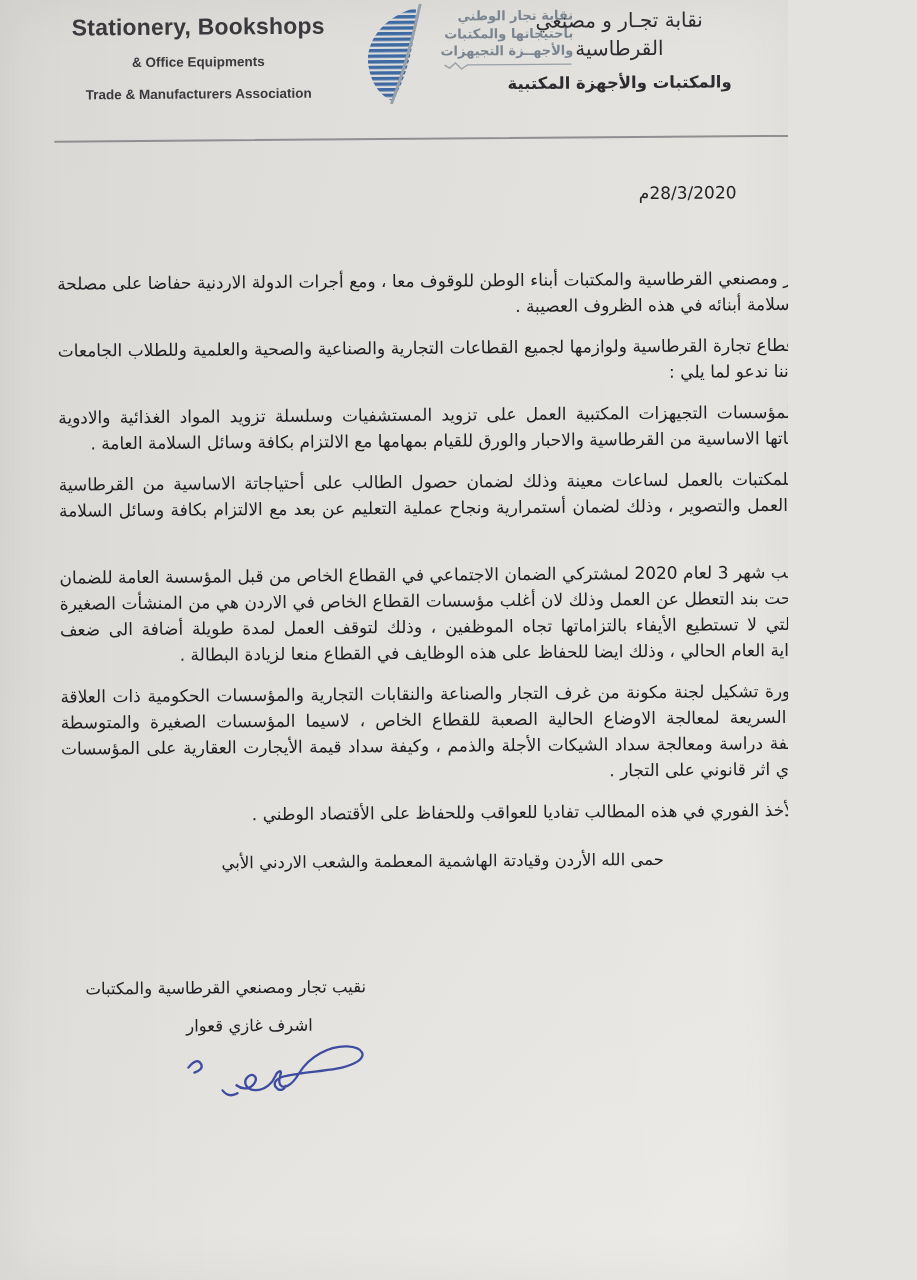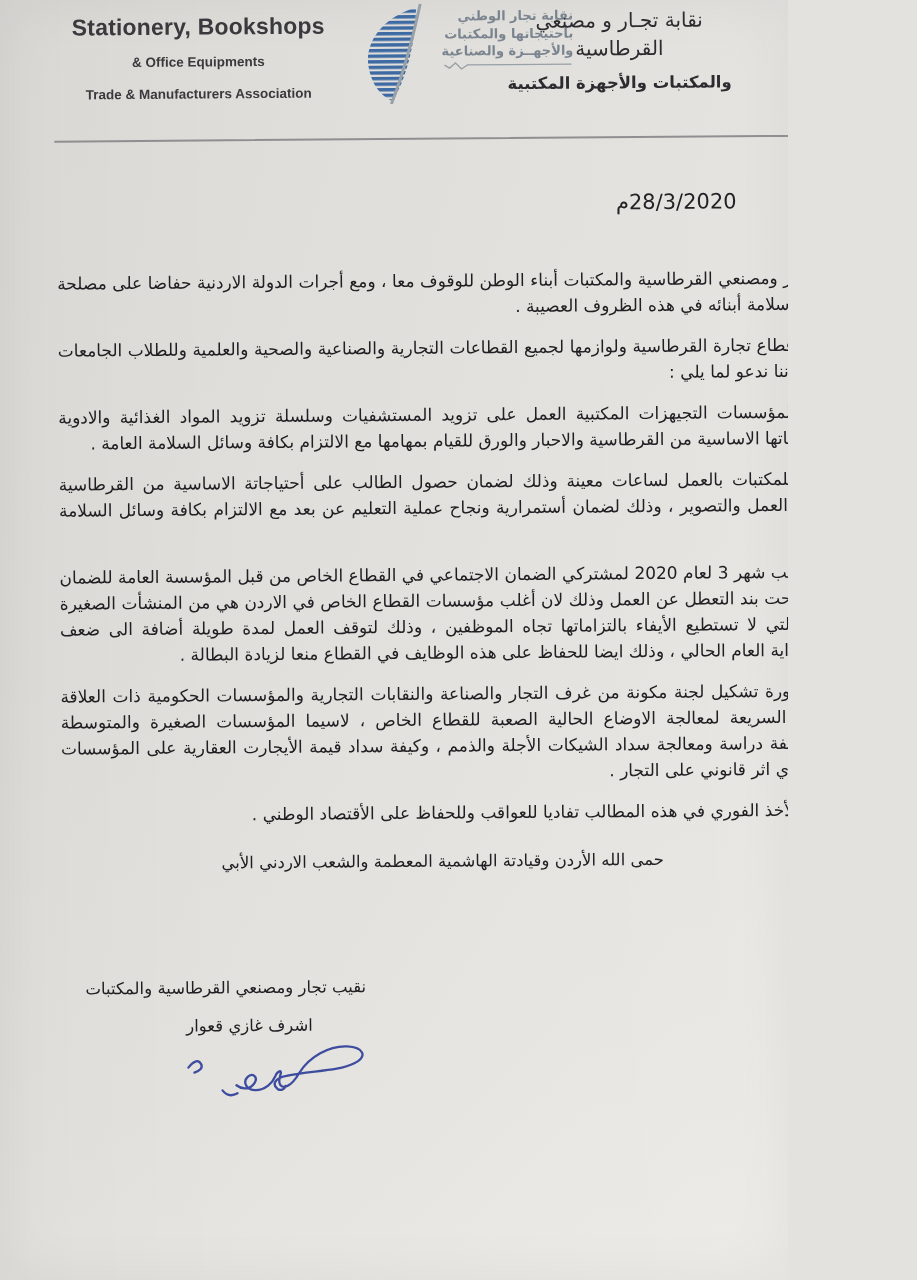--- a/index.html
+++ b/index.html
@@ -38,21 +38,21 @@
   }
   .logo-underline{display:block;margin-top:1px;}
   .lh-ar{
     position:absolute;right:14px;top:8px;width:302px;text-align:center;
     direction:rtl;color:#2c2c30;
   }
   .lh-ar .ar1{font-size:20px;line-height:28px;}
   .lh-ar .ar3{font-size:16.5px;font-weight:bold;margin-top:11px;}
   .rule{position:absolute;left:57px;top:138px;width:738px;height:2px;background:#8f8f92;border-radius:1px;}
   
-  .date{position:absolute;right:49px;top:192px;font-size:21px;direction:rtl;color:#232327;}
+  .date{position:absolute;right:49px;top:185px;font-size:17px;direction:rtl;color:#232327;}
   
   .body-text{
     position:absolute;left:59px;top:268px;width:831px;
     direction:rtl;text-align:justify;
     font-size:17px;line-height:26px;color:#202024;
   }
   .body-text p{margin:0 0 15px 0;}
   .closing-request{text-indent:55px;}
   .blessing{
     position:absolute;left:60px;top:852px;width:760px;text-align:center;
@@ -84,21 +84,21 @@
           <clipPath id="leafclip">
             <path d="M60,4 C28,12 8,38 12,62 C15,82 26,93 36,97 C50,74 59,40 60,4 Z"></path>
           </clipPath>
         </defs>
         <rect x="0" y="0" width="68" height="100" clip-path="url(#leafclip)" fill="url(#stripes)"></rect>
         <path d="M64,1 C58,28 48,66 35,99" stroke="#98a0a8" stroke-width="3" fill="none" stroke-linecap="round"></path>
       </svg>
       <div class="logo-textcol">
         <div class="logo-text">نقابة تجار الوطني</div>
         <div class="logo-text">بأحتيجاتها والمكتبات</div>
-        <div class="logo-text">والأجهــزة والصناعية</div>
+        <div class="logo-text">والأجهــزة التجيهزات</div>
         <svg class="logo-underline" width="140" height="10" viewBox="0 0 140 10" xmlns="http://www.w3.org/2000/svg">
           <path d="M138,3.5 L34,3.5 l-6,4 l-6,-6 l-6,5 l-5,-3" stroke="#98a0a8" stroke-width="1.4" fill="none"></path>
         </svg>
       </div>
     </div>
 
     <div class="lh-ar">
       <div class="ar1">نقابة تجـار و مصنعي</div>
       <div class="ar1">القرطاسية</div>
       <div class="ar3">والمكتبات والأجهزة المكتبية</div>

